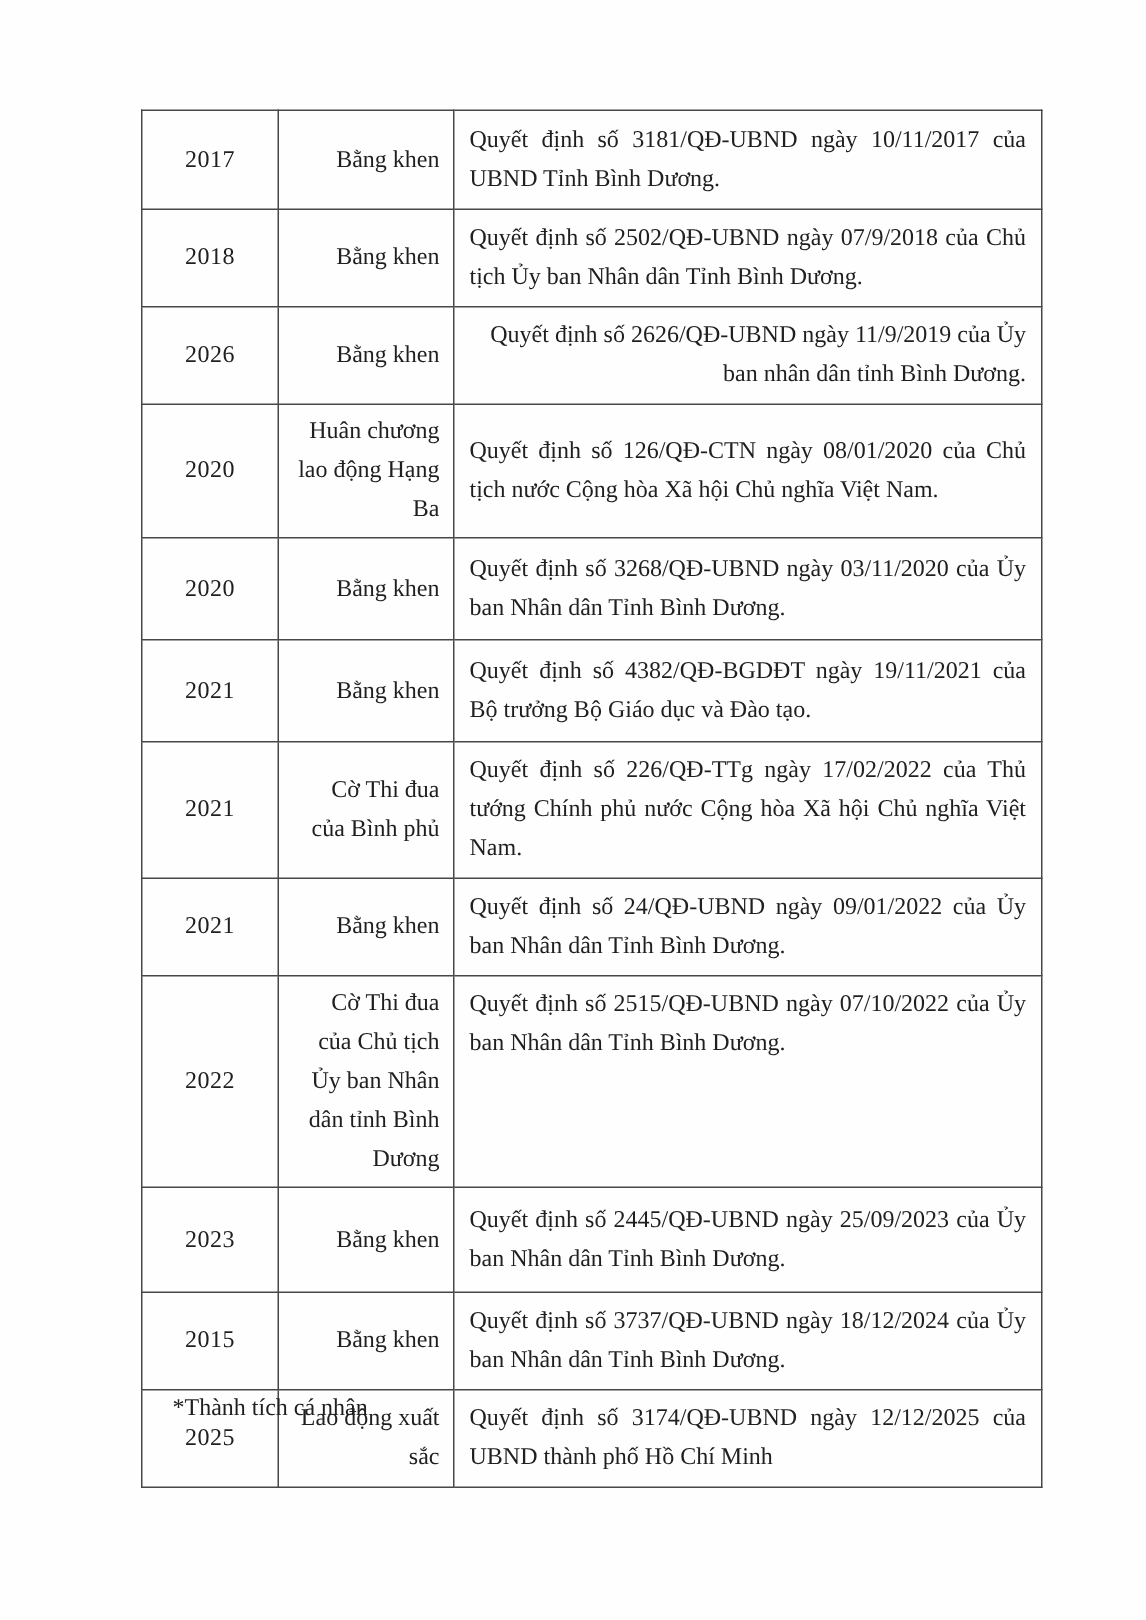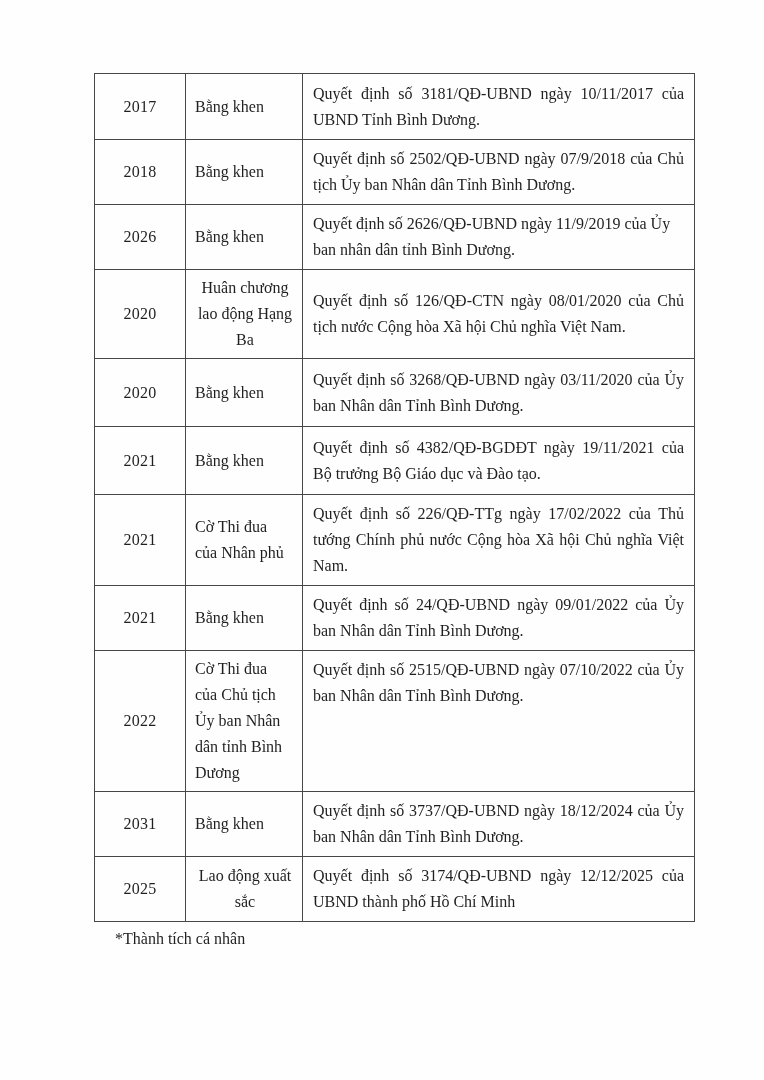--- a/index.html
+++ b/index.html
@@ -33,33 +33,33 @@
     vertical-align: middle;
     padding: 5px 6px;
     overflow: hidden;
   }
   td.year {
     text-align: center;
     letter-spacing: 0.3px;
     margin-left: 36px;
   }
   td.award {
-    text-align: left;
+    text-align: right;
     padding: 5px 9px;
   }
   td.award.left {
-    text-align: center;
+    text-align: right;
     padding-left: 11px;
   }
   td.decision {
     text-align: justify;
     padding: 6px 10px 6px 10px;
   }
   td.decision.center {
-    text-align: left;
+    text-align: right;
   }
   td.decision.top {
     vertical-align: top;
   }
   .footnote {
     position: absolute;
     left: 115px;
     top: 928px;
     margin: 0;
     font-size: 16px;
@@ -102,35 +102,40 @@
           <td class="award">Bằng khen</td>
           <td class="decision">Quyết định số 3268/QĐ-UBND ngày 03/11/2020 của Ủy ban Nhân dân Tỉnh Bình Dương.</td>
         </tr>
         <tr style="height: 68px;">
           <td class="year">2021</td>
           <td class="award">Bằng khen</td>
           <td class="decision">Quyết định số 4382/QĐ-BGDĐT ngày 19/11/2021 của Bộ trưởng Bộ Giáo dục và Đào tạo.</td>
         </tr>
         <tr style="height: 77px;">
           <td class="year">2021</td>
-          <td class="award">Cờ Thi đua của Nhân phủ</td>
+          <td class="award">Cờ Thi đua của Bình phủ</td>
           <td class="decision">Quyết định số 226/QĐ-TTg ngày 17/02/2022 của Thủ tướng Chính phủ nước Cộng hòa Xã hội Chủ nghĩa Việt Nam.</td>
         </tr>
         <tr style="height: 63px;">
           <td class="year">2021</td>
           <td class="award">Bằng khen</td>
           <td class="decision">Quyết định số 24/QĐ-UBND ngày 09/01/2022 của Ủy ban Nhân dân Tỉnh Bình Dương.</td>
         </tr>
         <tr style="height: 120px;">
           <td class="year">2022</td>
           <td class="award">Cờ Thi đua của Chủ tịch Ủy ban Nhân dân tỉnh Bình Dương</td>
           <td class="decision top">Quyết định số 2515/QĐ-UBND ngày 07/10/2022 của Ủy ban Nhân dân Tỉnh Bình Dương.</td>
         </tr>
+        <tr style="height: 70px;">
+          <td class="year">2023</td>
+          <td class="award">Bằng khen</td>
+          <td class="decision">Quyết định số 2445/QĐ-UBND ngày 25/09/2023 của Ủy ban Nhân dân Tỉnh Bình Dương.</td>
+        </tr>
         <tr style="height: 62px;">
-          <td class="year">2031</td>
+          <td class="year">2015</td>
           <td class="award">Bằng khen</td>
           <td class="decision">Quyết định số 3737/QĐ-UBND ngày 18/12/2024 của Ủy ban Nhân dân Tỉnh Bình Dương.</td>
         </tr>
         <tr style="height: 65px;">
           <td class="year">2025</td>
           <td class="award left">Lao động xuất sắc</td>
           <td class="decision">Quyết định số 3174/QĐ-UBND ngày 12/12/2025 của UBND thành phố Hồ Chí Minh</td>
         </tr>
       </tbody>
   </table>

